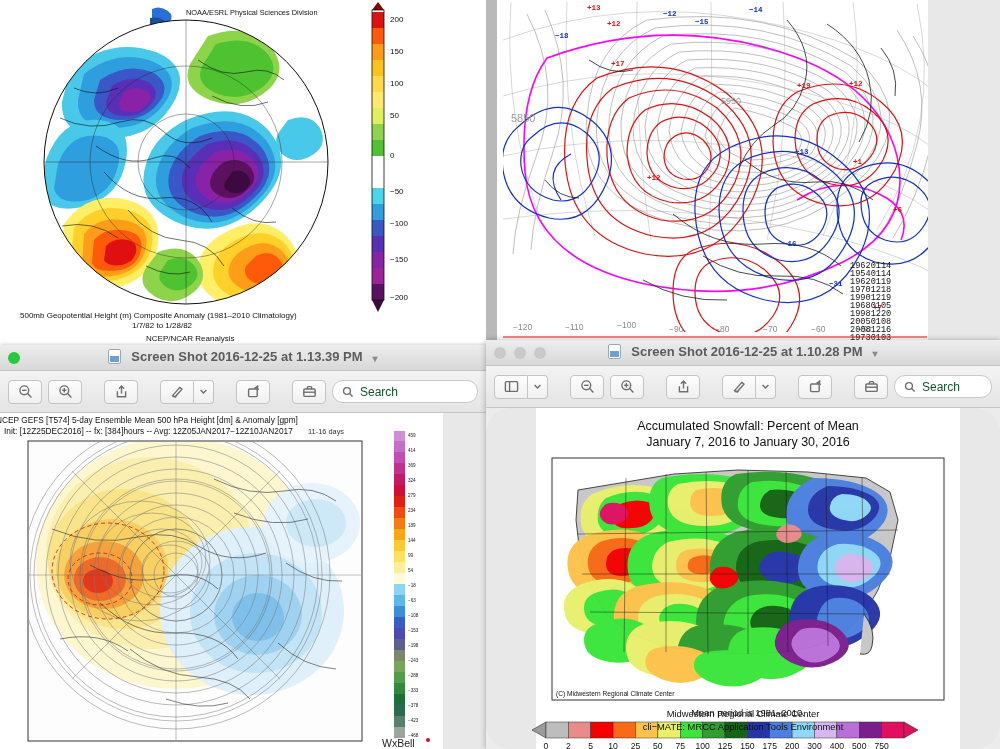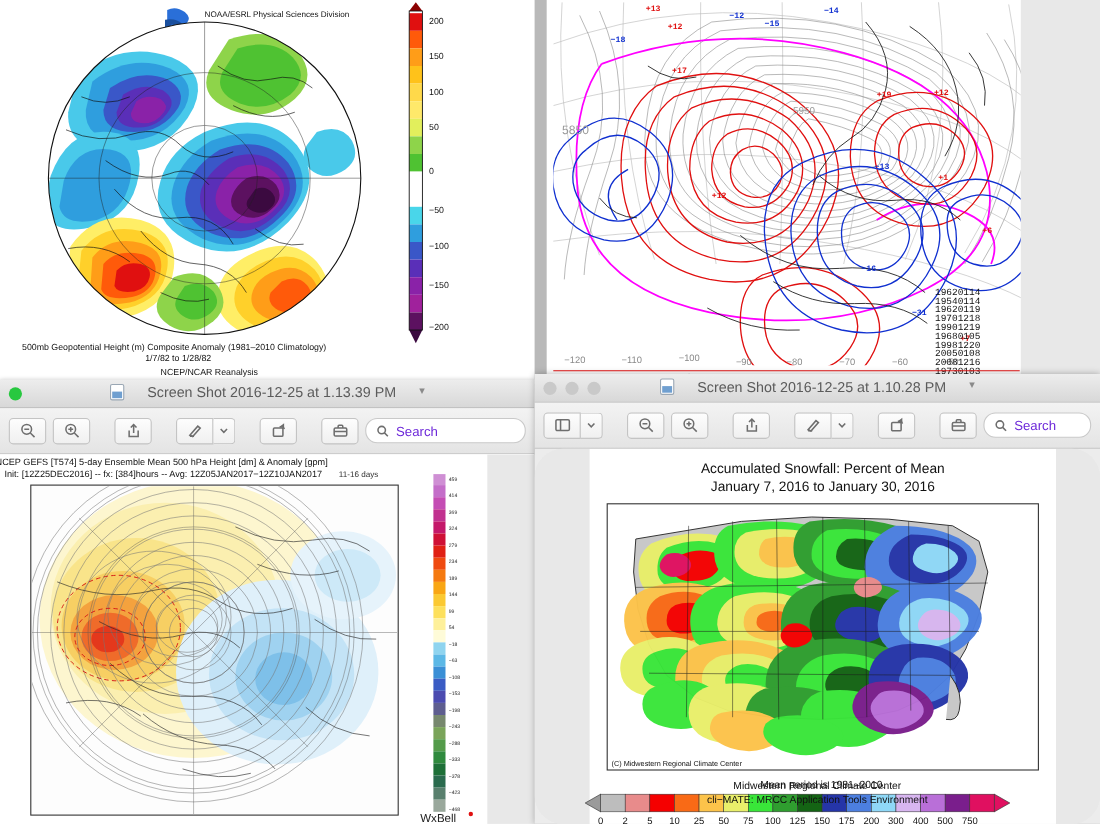--- a/index.html
+++ b/index.html
@@ -10,43 +10,43 @@
   
   .win { position:absolute; background:#ececec; overflow:hidden; }
   .titlebar { height:26px; position:relative;
      background:linear-gradient(#ededed,#d8d8d8);
      border-bottom:1px solid #c2c2c2; }
   .tb-lights { position:absolute; left:8px; top:7px; display:flex; gap:8px; }
   .light { width:12px; height:12px; border-radius:50%; }
   .l-close{background:#c9c9c9;} .l-min{background:#c9c9c9;} .l-zoom{background:#c9c9c9;}
   .l-green{background:#28c840;}
   .tb-title { position:absolute; left:0; right:0; top:4px; text-align:center;
-     font-size:13px; color:#5b5b5b; display:flex; align-items:flex-start;
-     justify-content:center; gap:21px; }
+     font-size:13px; color:#5b5b5b; display:flex; align-items:flex-end;
+     justify-content:center; gap:10px;font-weight:bold; }
   .doc-ico { width:13px; height:15px; background:#fff; border:1px solid #9aa7b4;
      border-radius:2px; position:relative; display:inline-block; }
   .doc-ico:after{content:""; position:absolute; left:1px; right:1px; bottom:1px;
      height:6px; background:#6f9fd0;}
   .chev { font-size:10px; color:#8a8a8a; }
 
   .toolbar { height:42px; display:flex; align-items:center; gap:6px;
      padding:0 8px; background:linear-gradient(#f3f3f3,#e4e4e4);
      border-bottom:1px solid #c6c6c6; }
   .tbtn { height:24px; min-width:34px; border:1px solid #c4c4c4; border-radius:4px;
      background:linear-gradient(#fdfdfd,#f0f0f0); display:flex; align-items:center;
      justify-content:center; color:#6a6a6a; font-size:13px; }
   .tbtn.sm { min-width:20px; padding:0 3px; }
   .grp { display:flex; }
   .grp .tbtn:first-child{border-radius:4px 0 0 4px;}
   .grp .tbtn:last-child{border-radius:0 4px 4px 0; border-left:none;}
   .sep { width:10px; }
   .search { margin-left:auto; height:23px; flex:1; max-width:230px;
      border:1px solid #c9c9c9; border-radius:11px; background:#fff;
      display:flex; align-items:center; padding:0 9px; gap:6px;
-     color:#6d28d9; font-size:12px; }
+     color:#14532d; font-size:12px; }
   .content { background:#fff; position:relative; overflow:hidden; }
 
   svg.ico { display:block; }
   .ico path, .ico circle, .ico line, .ico rect, .ico polyline
      { stroke:#6e6e6e; fill:none; stroke-width:1.4; }
 
   
   #winA { left:0; top:0; width:486px; height:349px; background:#fff; }
 
   

